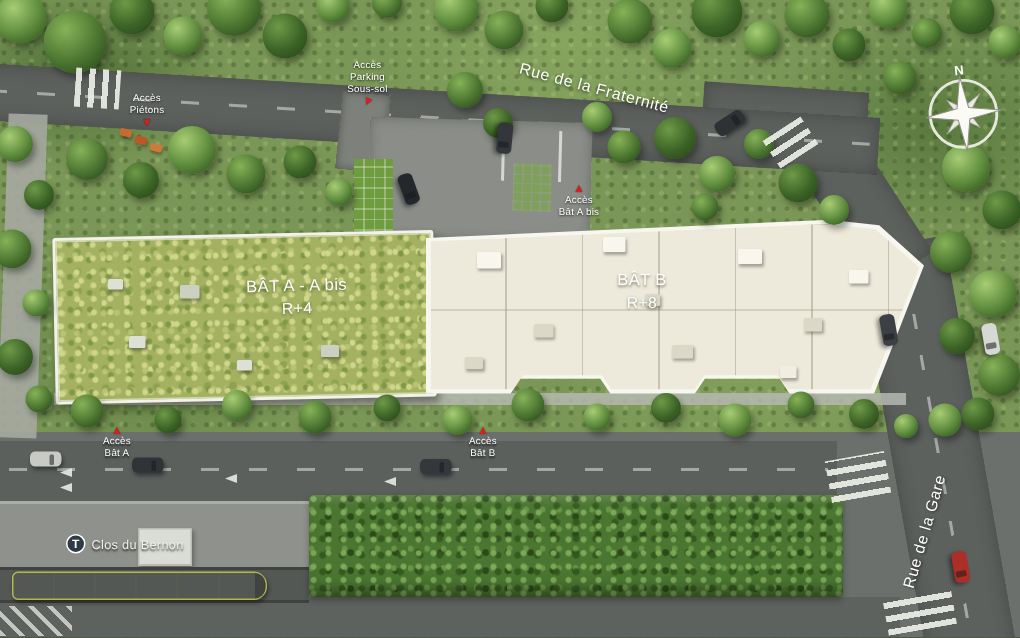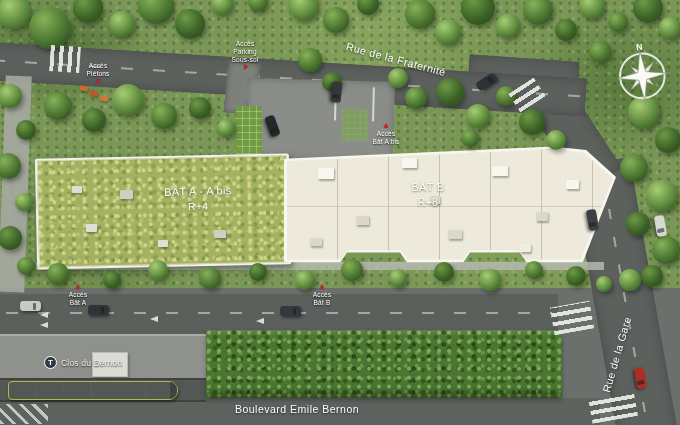--- a/index.html
+++ b/index.html
@@ -294,21 +294,20 @@
     <span>Bât B</span>
   </div>
   <div class="mk" style="left:362px;top:122px;width:48px;">
     <span class="tri">▲</span>
     <span>Accès</span>
     <span>Bât A bis</span>
   </div>
 
   <div class="street" style="left:348px;top:40px;transform:rotate(15deg);transform-origin:left top;">Rue de la Fraternité</div>
   <div class="street" style="left:606px;top:386px;transform:rotate(-74deg);transform-origin:0 50%;">Rue de la Gare</div>
-  <div class="street" style="left:217px;top:403px;width:160px;text-align:center;">Boulevard Emile Bernon</div>
 
   <div class="tramLbl">
     <span class="ticon">T</span>
     <span class="nm">Clos du Bernon</span>
   </div>
 
   <div class="compass">
     <svg viewBox="0 0 64 64" width="64" height="62">
       <circle cx="32" cy="35" r="23" fill="none" stroke="#f4f4ee" stroke-width="2" opacity="0.9"></circle>
       <g transform="rotate(45 32 35)">

